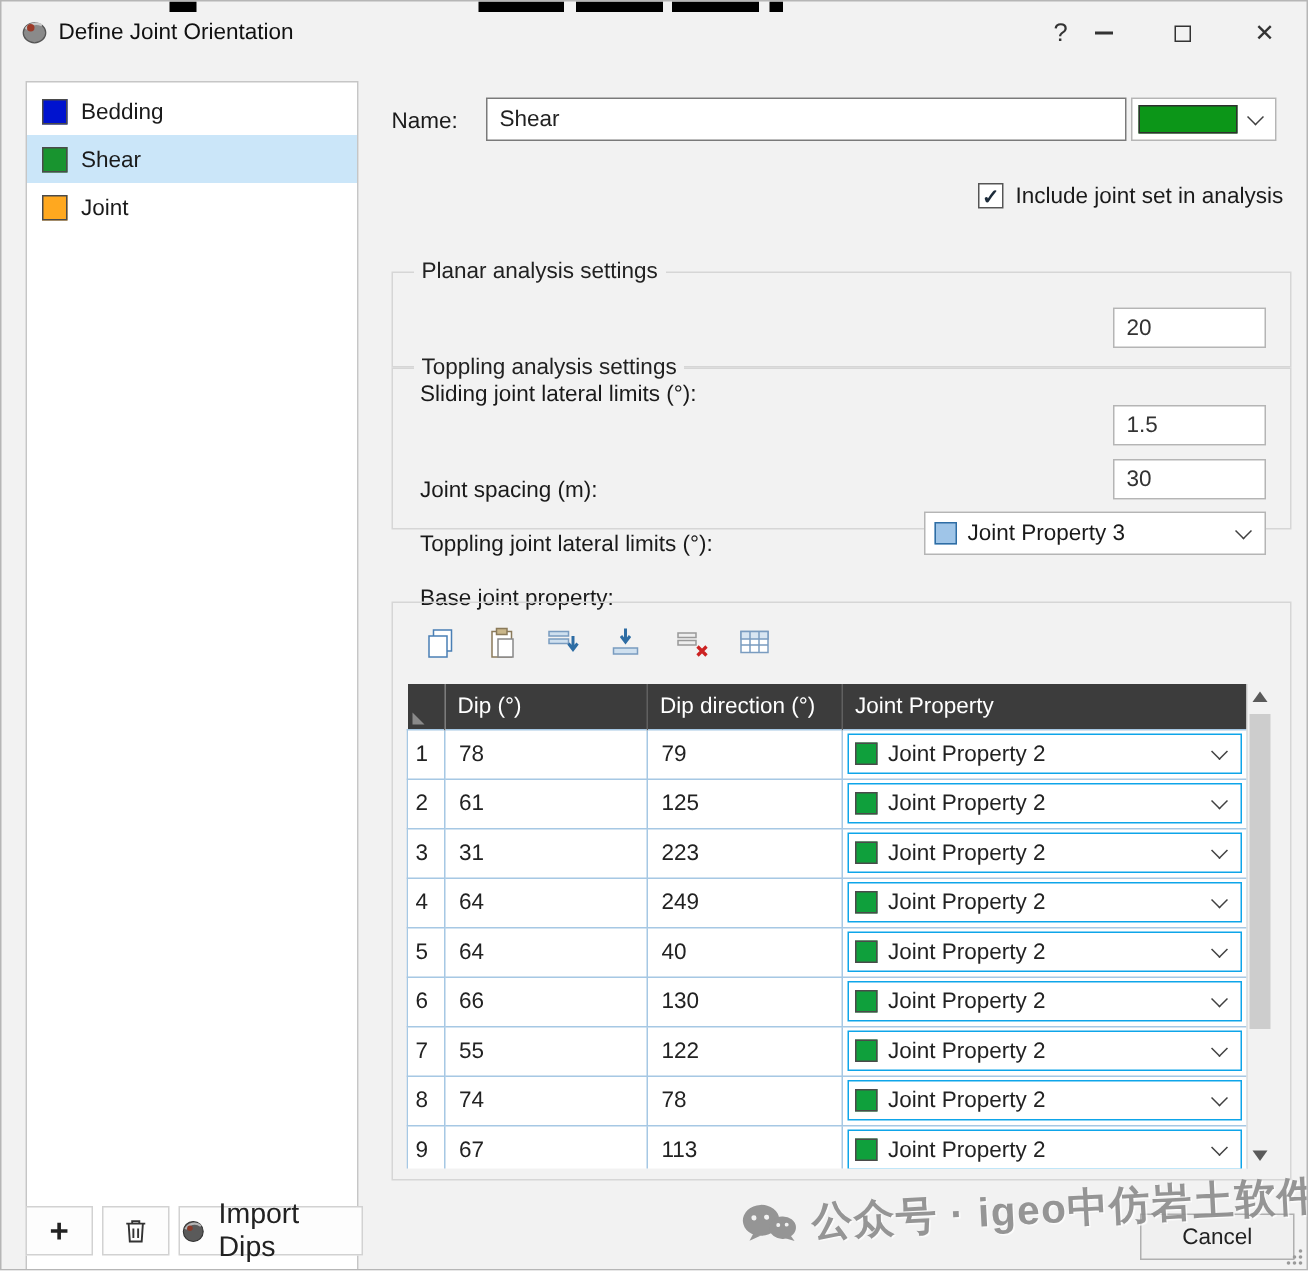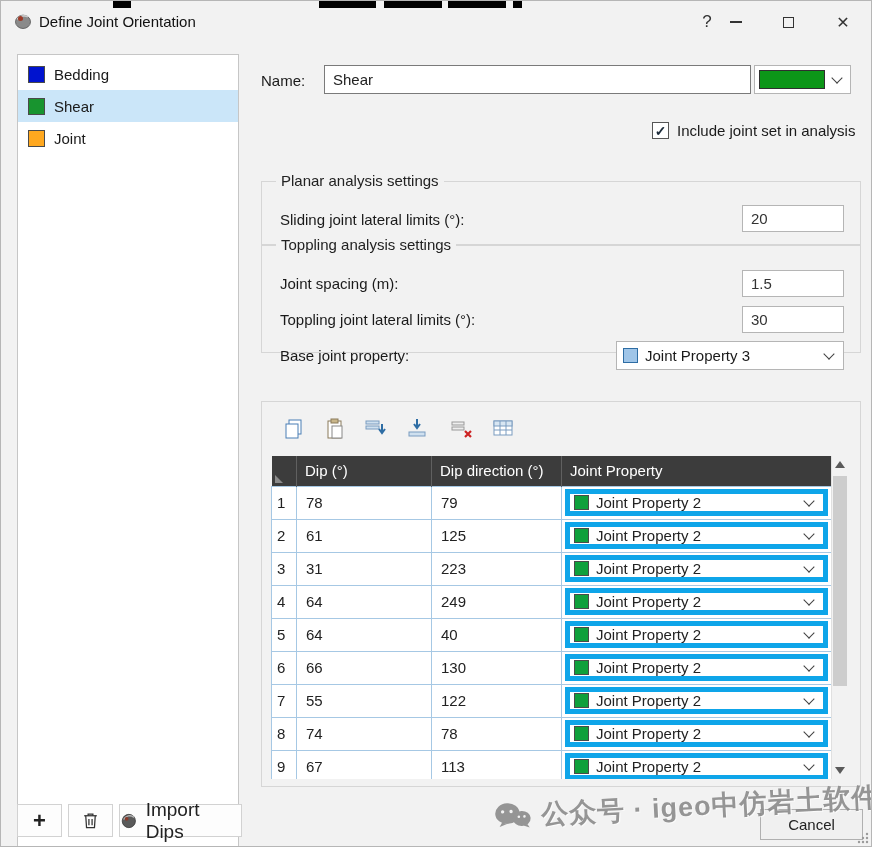--- a/index.html
+++ b/index.html
@@ -42,37 +42,37 @@
   .chev{display:inline-block;width:8px;height:8px;border-right:1.6px solid #404040;border-bottom:1.6px solid #404040;transform:rotate(45deg);margin-top:-4px;flex:none;}
   #name-color .chev{margin-left:auto;margin-right:9px;}
 
   #include-checkbox{position:absolute;left:651px;top:121px;width:17px;height:17px;border:1px solid #555;background:#fff;display:flex;align-items:center;justify-content:center;font-size:14px;font-weight:bold;color:#1c2b3a;line-height:1;}
   #include-label{left:676px;top:121px;}
 
   .group{position:absolute;left:260px;width:600px;border:1px solid #d6d6d6;}
   #group-planar{top:180px;height:64px;}
   #group-toppling{top:244px;height:108px;}
   .group-title{position:absolute;top:-10px;left:14px;background:#f2f2f2;padding:0 5px;color:#222;}
-  .g-lbl{position:absolute;white-space:nowrap;}
+  .g-lbl{position:absolute;white-space:nowrap;margin-top:43px;}
   .num-input{position:absolute;border:1px solid #b5b5b5;background:#fff;padding:0 8px;font:inherit;color:#333;width:102px;height:27px;}
   .combo{position:absolute;background:#fff;border:1px solid #b5b5b5;display:flex;align-items:center;gap:7px;padding-left:6px;}
   .combo .chev{margin-left:auto;margin-right:10px;}
 
   
   #table-panel{position:absolute;left:260px;top:400px;width:600px;height:386px;border:1px solid #d6d6d6;}
   .tool-icon{position:absolute;top:13px;width:28px;height:28px;display:flex;align-items:center;justify-content:center;}
   .grid-wrap{position:absolute;left:9px;top:54px;width:577px;height:323px;overflow:hidden;}
   table{border-collapse:collapse;table-layout:fixed;width:560px;}
   thead th{height:30px;background:#3c3c3c;color:#fff;font-weight:normal;text-align:left;padding:0 8px;border-right:1px solid #606060;font-size:15px;}
   th.corner{padding:0;position:relative;}
   th.corner::after{content:"";position:absolute;left:3px;bottom:3px;width:0;height:0;border-bottom:8px solid #8a8a8a;border-right:8px solid transparent;}
   tbody td{height:33px;background:#fff;border:1px solid #a6c8e4;padding:0 9px;color:#222;font-size:15px;}
   td.rownum{padding:0 5px;}
   td.propcell{padding:2px 3px;}
-  .prop-dd{height:27px;border:5px solid #0ea5e9;background:#fff;display:flex;align-items:center;gap:7px;padding-left:4px;}
+  .prop-dd{height:27px;border:1px solid #0ea5e9;background:#fff;display:flex;align-items:center;gap:7px;padding-left:4px;}
   .prop-dd .chev{margin-left:auto;margin-right:10px;}
 
   .scrollbar{position:absolute;left:560px;top:0;width:17px;height:323px;background:#f2f2f2;border-left:1px solid #e0e0e0;}
   .sb-up{position:absolute;top:5px;left:3px;width:0;height:0;border-left:5px solid transparent;border-right:5px solid transparent;border-bottom:7px solid #5a5a5a;}
   .sb-down{position:absolute;bottom:5px;left:3px;width:0;height:0;border-left:5px solid transparent;border-right:5px solid transparent;border-top:7px solid #5a5a5a;}
   .sb-thumb{position:absolute;top:20px;left:1px;width:14px;height:210px;background:#cdcdcd;}
 
   
   .footer-btn{position:absolute;top:808px;height:31px;background:#f0f0f0;border:1px solid #b0b0b0;display:flex;align-items:center;justify-content:center;font-size:15px;color:#222;}
   #btn-ok{left:652px;width:103px;}

